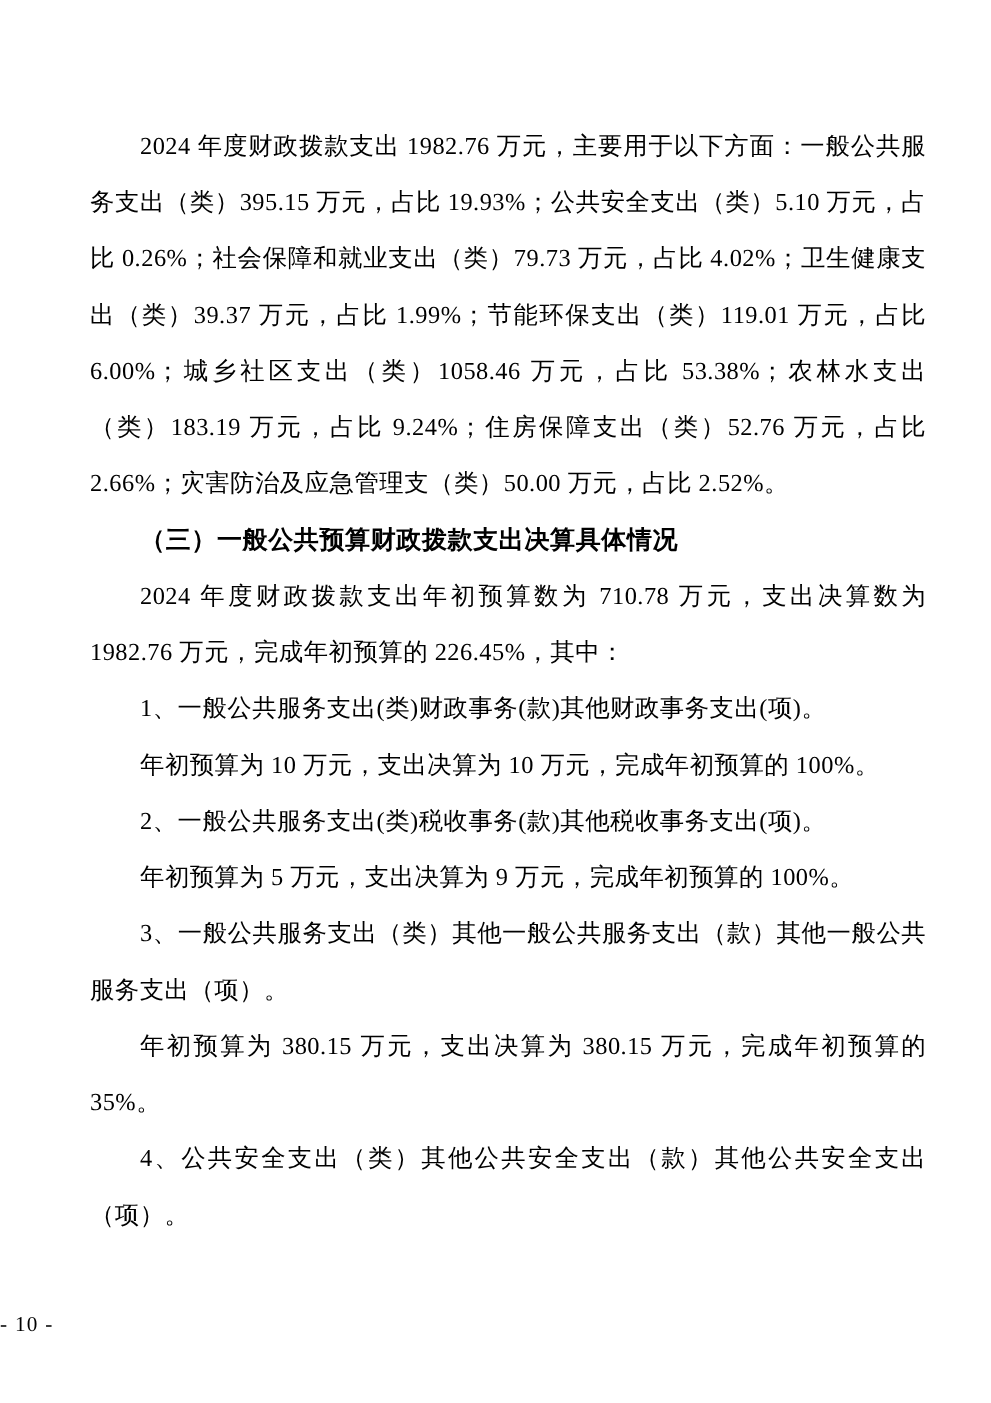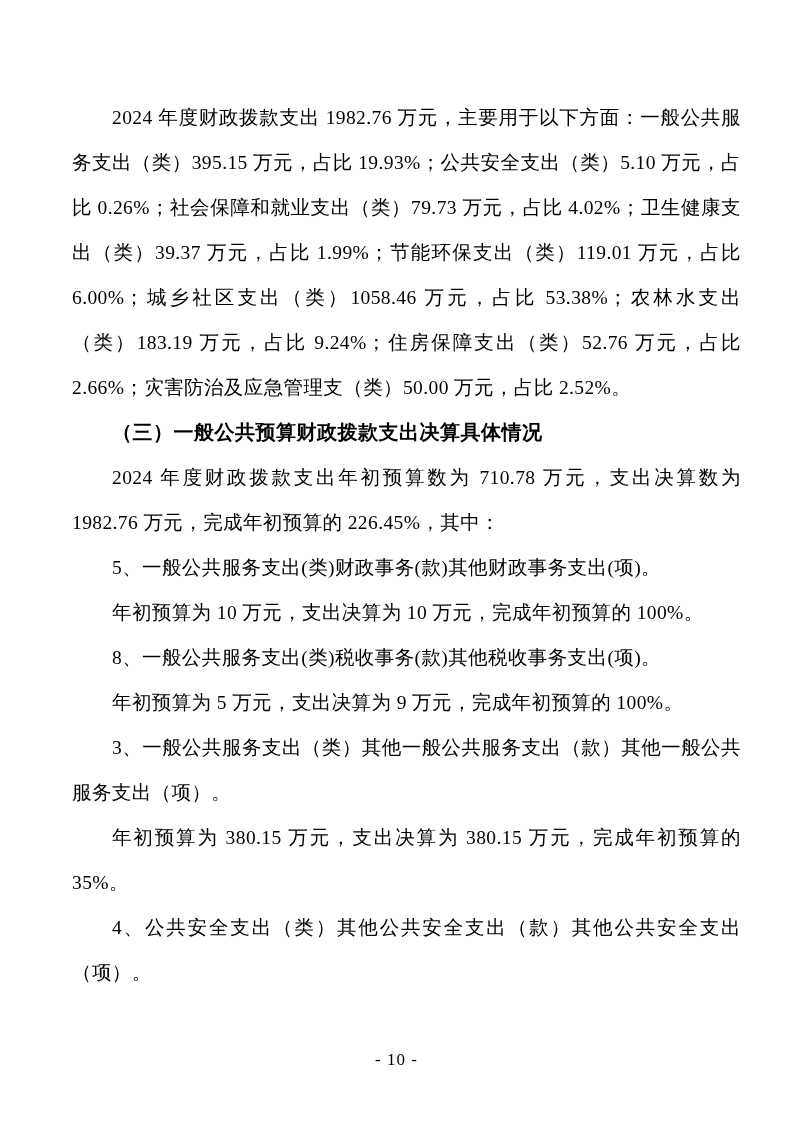--- a/index.html
+++ b/index.html
@@ -39,44 +39,44 @@
     line-height: 45px;
     font-weight: bold;
     text-indent: 40px;
     letter-spacing: 0.5px;
   }
   .page-number {
     position: absolute;
     left: 0;
     right: 0;
     bottom: 52px;
-    text-align: center;
+    text-align: left;
     font-size: 17px;
     letter-spacing: 1px;
     font-family: "Liberation Serif", "DejaVu Serif", serif;
   }
 </style>
 </head>
 <body>
 
 <div class="page">
 
   <div class="body-text">
 
     <p class="indent">2024 年度财政拨款支出 1982.76 万元，主要用于以下方面：一般公共服务支出（类）395.15 万元，占比 19.93%；公共安全支出（类）5.10 万元，占比 0.26%；社会保障和就业支出（类）79.73 万元，占比 4.02%；卫生健康支出（类）39.37 万元，占比 1.99%；节能环保支出（类）119.01 万元，占比 6.00%；城乡社区支出（类）1058.46 万元，占比 53.38%；农林水支出（类）183.19 万元，占比 9.24%；住房保障支出（类）52.76 万元，占比 2.66%；灾害防治及应急管理支（类）50.00 万元，占比 2.52%。</p>
 
     <p class="section-heading">（三）一般公共预算财政拨款支出决算具体情况</p>
 
     <p class="indent">2024 年度财政拨款支出年初预算数为 710.78 万元，支出决算数为 1982.76 万元，完成年初预算的 226.45%，其中：</p>
 
-    <p class="indent">5、一般公共服务支出(类)财政事务(款)其他财政事务支出(项)。</p>
+    <p class="indent">1、一般公共服务支出(类)财政事务(款)其他财政事务支出(项)。</p>
 
     <p class="indent">年初预算为 10 万元，支出决算为 10 万元，完成年初预算的 100%。</p>
 
-    <p class="indent">8、一般公共服务支出(类)税收事务(款)其他税收事务支出(项)。</p>
+    <p class="indent">2、一般公共服务支出(类)税收事务(款)其他税收事务支出(项)。</p>
 
     <p class="indent">年初预算为 5 万元，支出决算为 9 万元，完成年初预算的 100%。</p>
 
     <p class="indent">3、一般公共服务支出（类）其他一般公共服务支出（款）其他一般公共服务支出（项）。</p>
 
     <p class="indent">年初预算为 380.15 万元，支出决算为 380.15 万元，完成年初预算的 35%。</p>
 
     <p class="indent">4、公共安全支出（类）其他公共安全支出（款）其他公共安全支出（项）。</p>
 
   </div>

